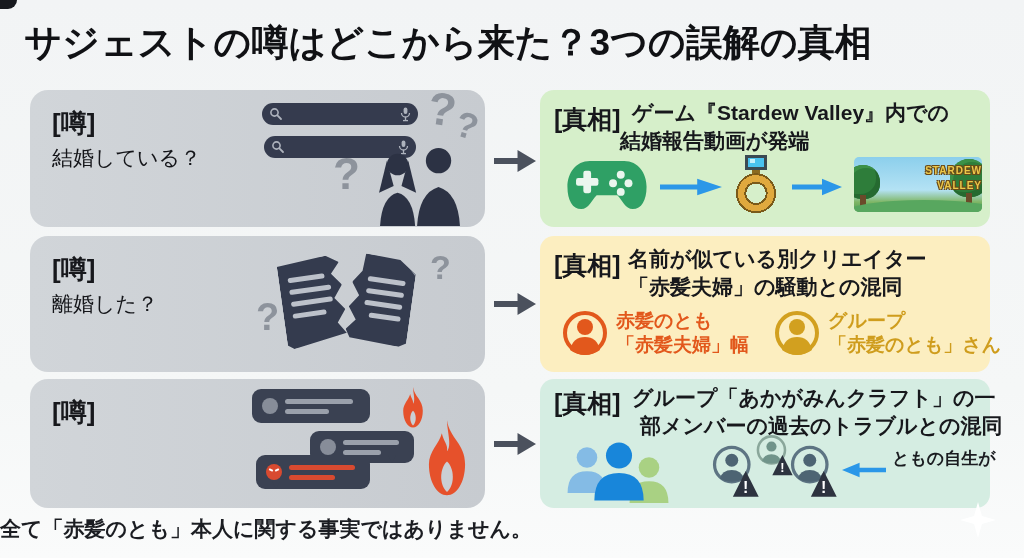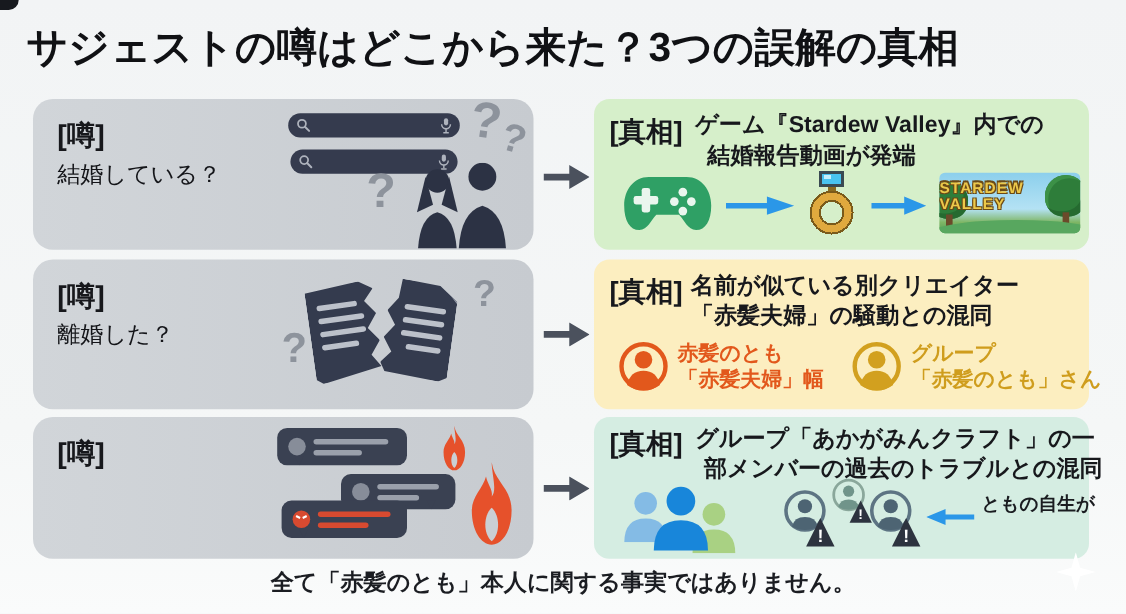--- a/index.html
+++ b/index.html
@@ -19,21 +19,21 @@
   .truth-box { position:absolute; left:540px; top:0; width:450px; height:100%; border-radius:14px; }
   .truth-green  { background:#d6efca; }
   .truth-yellow { background:#fceec0; }
   .truth-mint   { background:#d5ede2; }
 
   .tag   { font-weight:900; color:#17181c; }
   .rumor-tag { position:absolute; left:22px; top:16px; font-size:26px; }
   .rumor-q   { position:absolute; left:22px; top:54px; font-size:21px; font-weight:400; color:#141519; }
   .truth-tag { position:absolute; left:14px; top:13px; font-size:25px; }
   .truth-l1  { position:absolute; left:92px; top:9px;  font-size:21px; font-weight:900; color:#17181c; white-space:nowrap; }
-  .truth-l2  { position:absolute; left:103px; top:37px; font-size:21px; font-weight:900; color:#17181c; white-space:nowrap; }
+  .truth-l2  { position:absolute; left:80px; top:37px; font-size:21px; font-weight:900; color:#17181c; white-space:nowrap; }
 
   .mid-arrow { position:absolute; left:494px; width:42px; height:26px; background:#4b515d;
                clip-path:polygon(0 38%,56% 38%,56% 8%,100% 50%,56% 92%,56% 62%,0 62%); }
 
   .qmark { position:absolute; font-weight:900; color:#8d939c; line-height:1; }
 
   
   .pill { position:absolute; height:22px; background:#353b4e; border-radius:11px;
           display:flex; align-items:center; padding:0 7px; }
   .pill svg { display:block; }
@@ -66,36 +66,36 @@
   .flow-arrow { position:absolute; background:#2b97e8;
                 clip-path:polygon(0 36%,60% 36%,60% 4%,100% 50%,60% 96%,60% 64%,0 64%); }
   .flow-arrow.left { transform:scaleX(-1); }
 
   
   .stardew { position:absolute; width:128px; height:55px; border-radius:5px; overflow:hidden;
              background:linear-gradient(180deg,#8ccfec 0%,#b4e2f4 60%,#7fb665 82%,#4d9c55 100%); }
   .stardew .tree { position:absolute; width:34px; height:34px; border-radius:50% 50% 45% 45%; background:#2e7d3a; box-shadow:inset -4px -5px 0 #256a30, inset 3px 3px 0 #3c9147; }
   .stardew .trunk { position:absolute; width:6px; height:12px; background:#6b4a2a; }
   .stardew .hill { position:absolute; left:-10px; bottom:-14px; width:160px; height:26px; background:#58a75f; border-radius:50% 50% 0 0; }
-  .stardew .logo { position:absolute; left:0; top:6px; width:100%; text-align:left;
-                   font-weight:900; font-size:14px; line-height:15px; letter-spacing:1px; color:#ecc84a;
+  .stardew .logo { position:absolute; left:0; top:6px; width:100%; text-align:right;
+                   font-weight:900; font-size:10px; line-height:15px; letter-spacing:1px; color:#ecc84a;
                    text-shadow:1px 1px 0 #6b4a16,-1px 1px 0 #6b4a16,1px -1px 0 #6b4a16,-1px -1px 0 #6b4a16; }
 
   
   .creator-avatar { position:absolute; width:46px; height:46px; }
   .creator-name { position:absolute; font-size:19px; font-weight:900; white-space:nowrap; }
   .c-orange { color:#e2581c; }
   .c-gold   { color:#cf9d1d; }
 
   
   .gperson { position:absolute; }
   .warn-avatar { position:absolute; }
   .note { position:absolute; font-size:17px; font-weight:900; color:#1a1c20; line-height:23px; white-space:nowrap; }
 
-  .footer { position:absolute; top:515px; left:0; width:1024px; text-align:center;
+  .footer { position:absolute; top:515px; left:0; width:1024px; 
             font-size:21px; font-weight:800; color:#1b1d22; }
 
   .sparkle { position:absolute; left:960px; top:502px; width:36px; height:36px; background:#ffffff;
              clip-path:polygon(50% 0%,61% 39%,100% 50%,61% 61%,50% 100%,39% 61%,0% 50%,39% 39%); }
 </style>
 </head>
 <body>
 
 <div class="stage">
 

